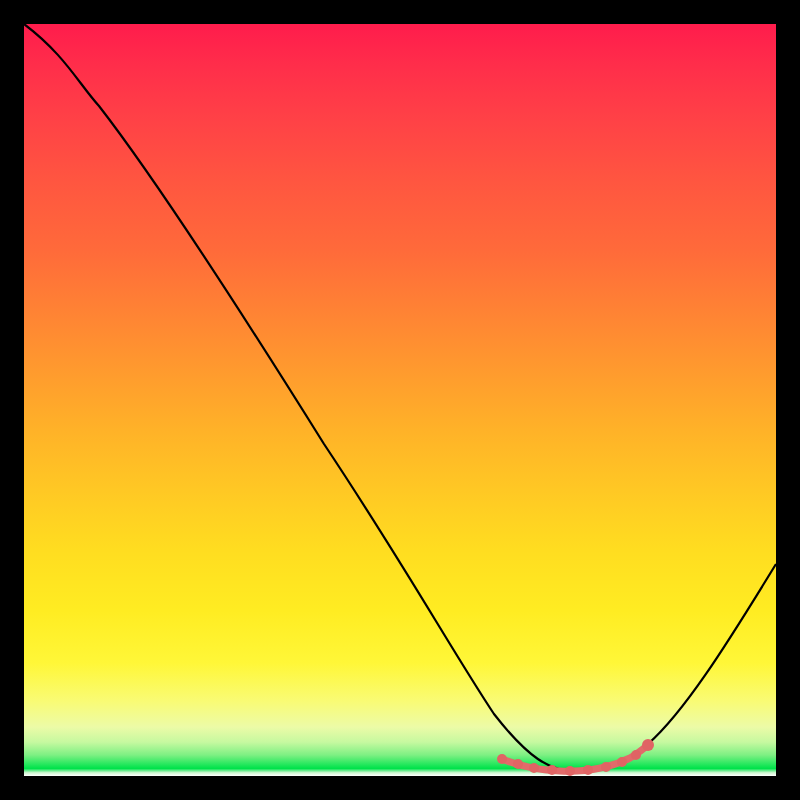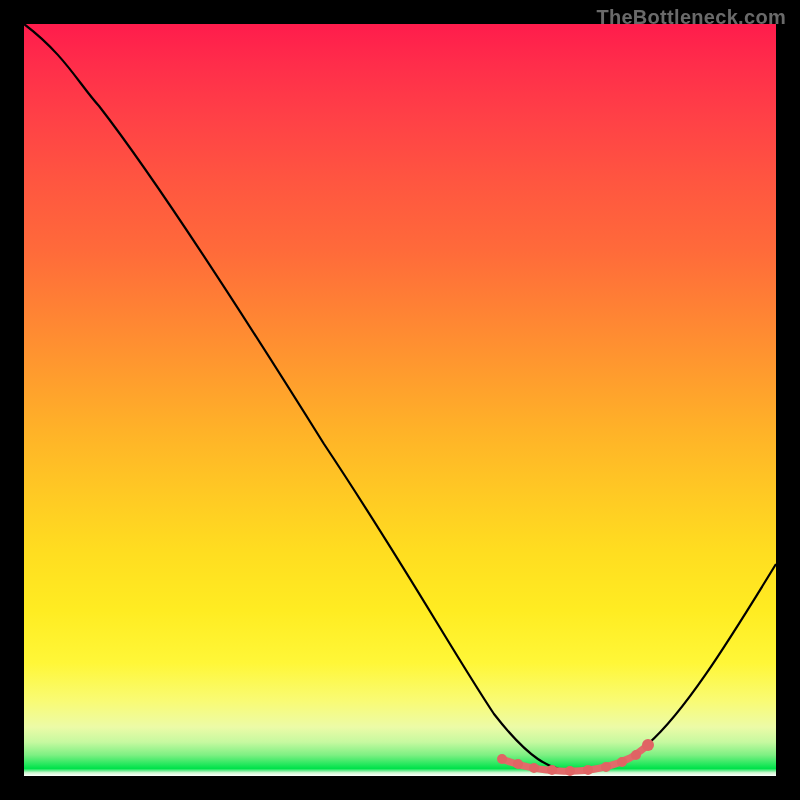--- a/index.html
+++ b/index.html
@@ -78,21 +78,20 @@
     stroke: #e26a6a;
     stroke-width: 7;
     fill: none;
     stroke-linecap: round;
   }
 </style>
 </head>
 <body>
 <div class="wrap">
 
-  <div class="watermark">TheBottleneck.com</div>
 
   <div class="plot-frame">
     <div class="gradient"></div>
 
     <svg class="curve" viewBox="0 0 752 752" preserveAspectRatio="none">
 
       <path class="curve-line" d="M 0 0
                C 40 30, 55 60, 75 82
                C 120 140, 200 260, 300 420
                C 380 540, 430 630, 470 690

